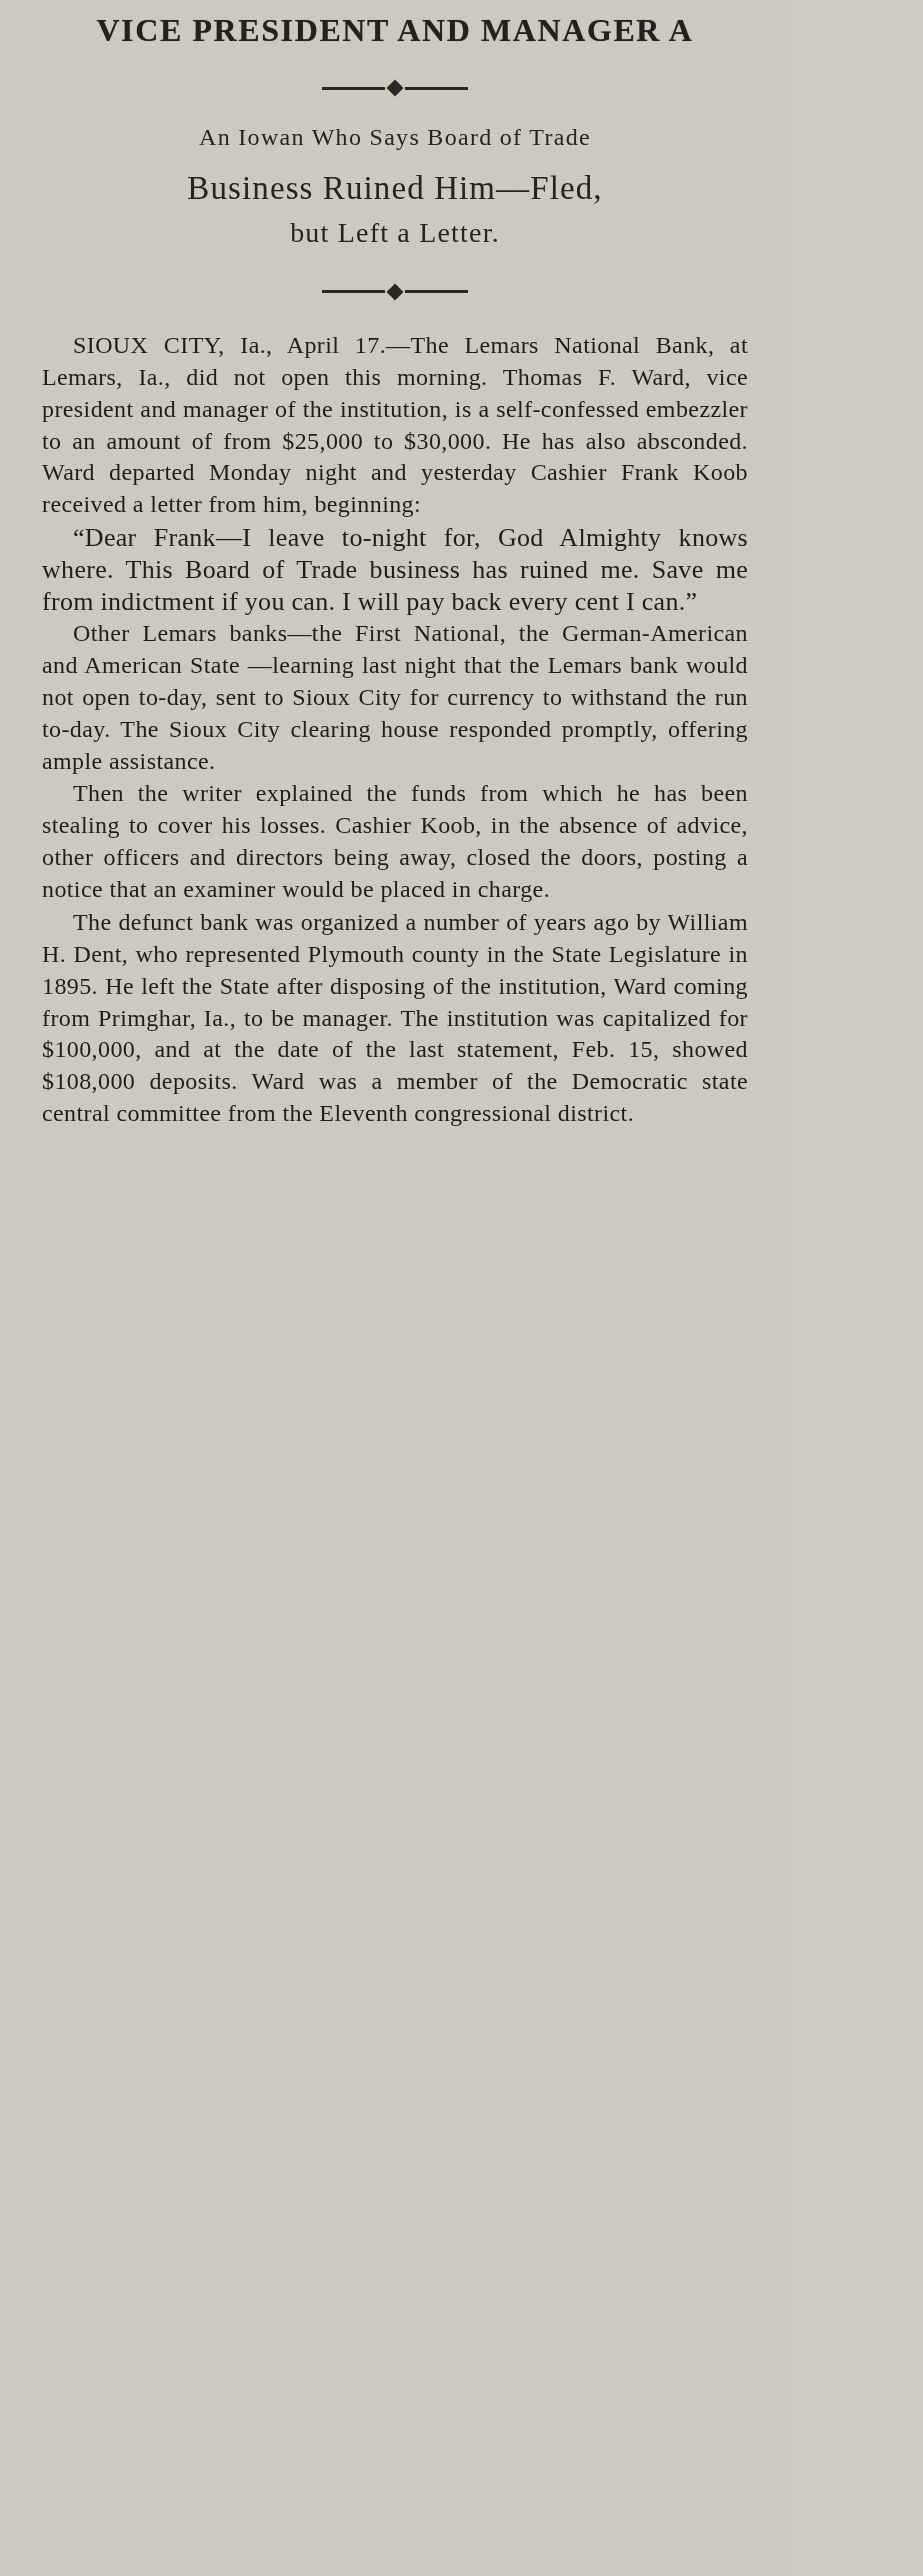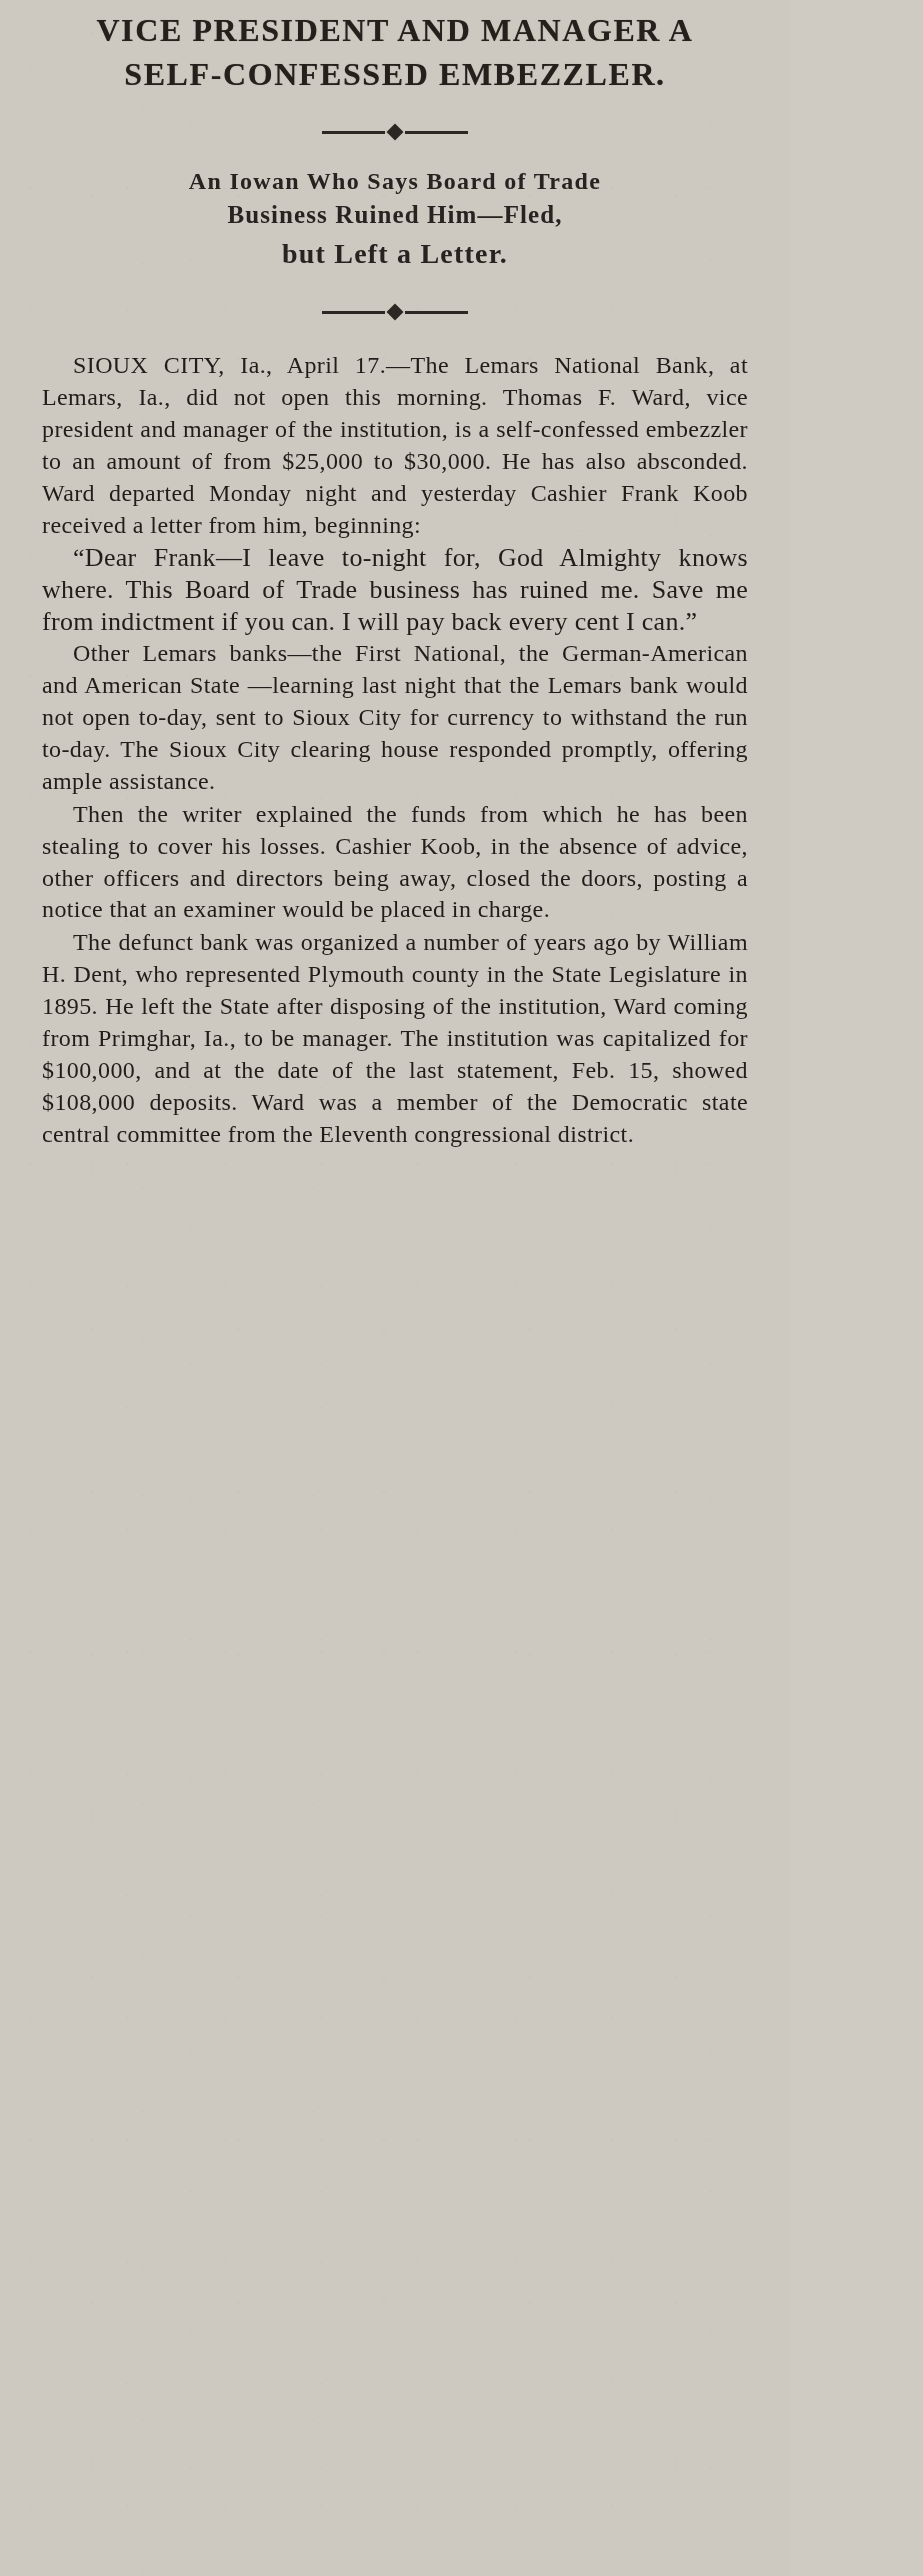--- a/index.html
+++ b/index.html
@@ -62,36 +62,36 @@
     width: 12px;
     height: 12px;
     background: #2b2824;
     transform: rotate(45deg);
     margin: 0 4px;
   }
 
   .subhead {
     text-align: center;
     font-family: "Liberation Serif", serif;
-    font-weight: bold;
+    font-weight: normal;
     color: #262320;
     margin: 0;
   }
   .subhead .s1 {
     display: block;
     font-size: 24px;
     letter-spacing: 1.3px;
     line-height: 1.3;
   }
   .subhead .s2 {
     display: block;
-    font-size: 25px;
+    font-size: 33px;
     letter-spacing: 1.1px;
     line-height: 1.32;
-    margin-top: 1px;
+    margin-top: 14px;
   }
   .subhead .s3 {
     display: block;
     font-size: 28px;
     letter-spacing: 1.2px;
     line-height: 1.3;
     margin-top: 4.9px;
   }
 
   .body-col {
@@ -116,21 +116,20 @@
     text-indent: 21px;
   }
 </style>
 </head>
 <body>
 
 <div class="page">
 
   <h1 class="headline">
     <span class="l1">VICE PRESIDENT AND MANAGER A</span>
-    <span class="l2">SELF-CONFESSED EMBEZZLER.</span>
   </h1>
 
   <div class="rule-wrap">
     <span class="rule-line"></span>
     <span class="rule-dot"></span>
     <span class="rule-line"></span>
   </div>
 
   <h2 class="subhead">
     <span class="s1">An Iowan Who Says Board of Trade</span>

